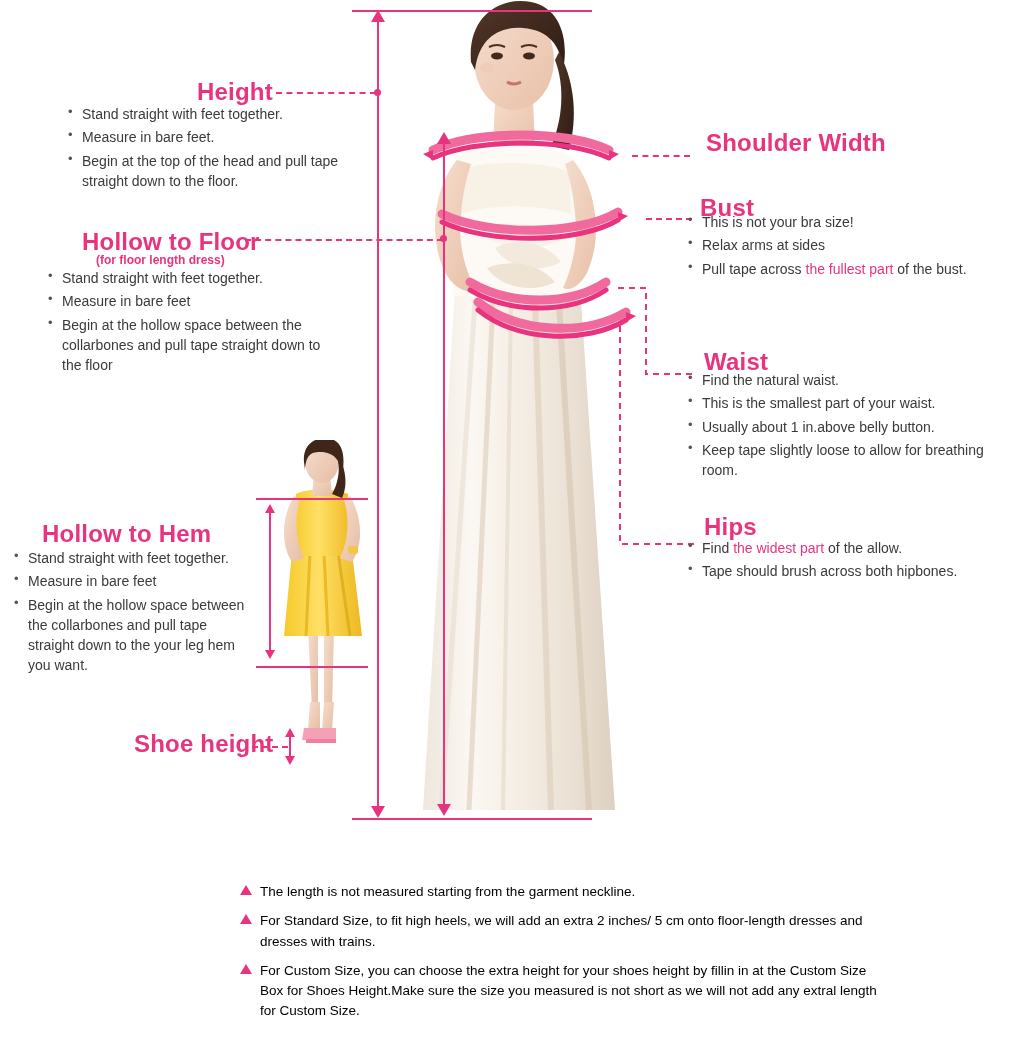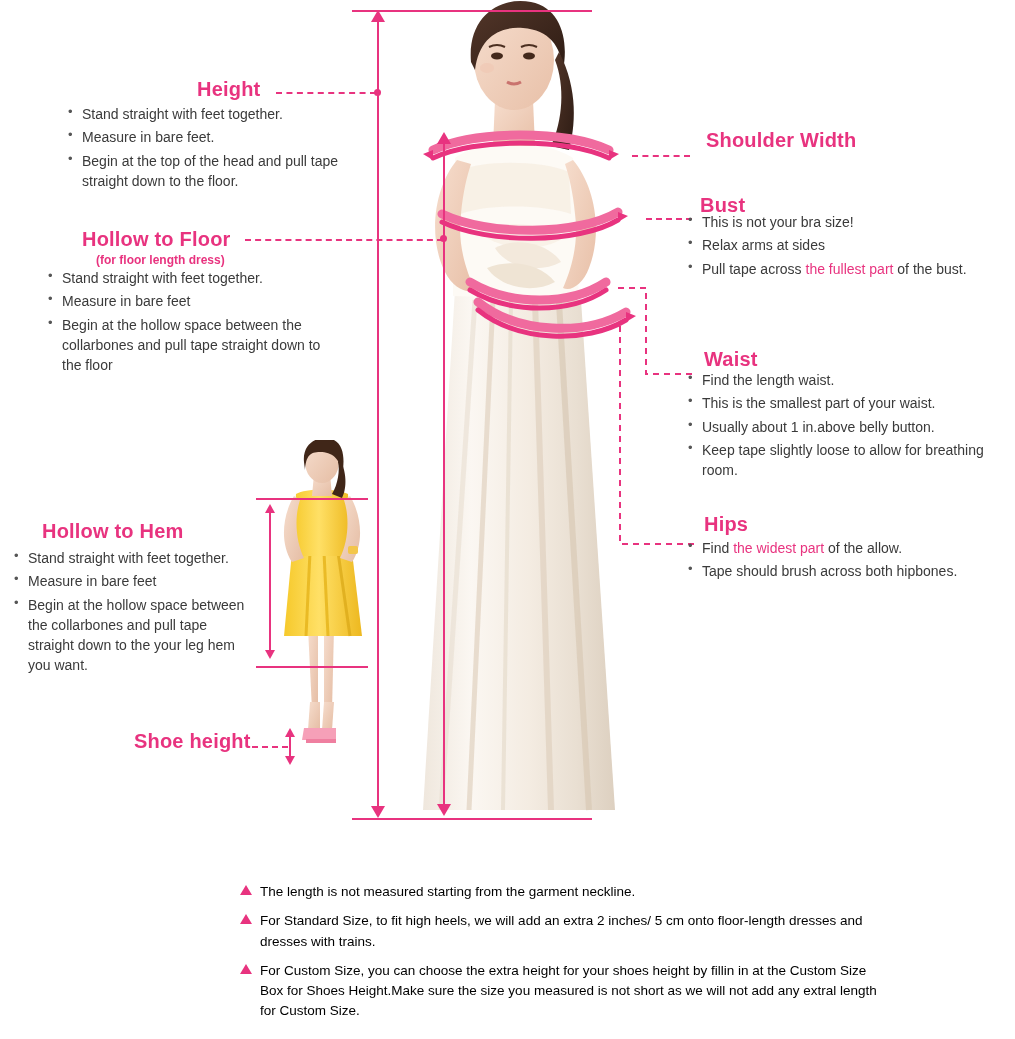--- a/index.html
+++ b/index.html
@@ -16,21 +16,21 @@
     height: 1039px;
     background: #ffffff;
     overflow: hidden;
   }
   .abs { position: absolute; }
 
   
   .heading {
     color: #e8337f;
     font-weight: bold;
-    font-size: 20px;
+    font-size: 24px;
     letter-spacing: 0.2px;
     white-space: nowrap;
   }
   .subheading {
     color: #e8337f;
     font-weight: bold;
     font-size: 12px;
     white-space: nowrap;
   }
   .bullets {
@@ -347,21 +347,21 @@
       <li>Relax arms at sides</li>
       <li><span>Pull tape across </span><span class="pink-text">the fullest part</span><span> of the bust.</span></li>
     </ul>
   </div>
 
   <div class="abs" style="left:704px; top:348px;">
     <span class="heading">Waist</span>
   </div>
   <div class="abs bullets" style="left:688px; top:370px; width:310px;">
     <ul>
-      <li>Find the length waist.</li>
+      <li>Find the natural waist.</li>
       <li>This is the smallest part of your waist.</li>
       <li>Usually about 1 in.above belly button.</li>
       <li>Keep tape slightly loose to allow for breathing room.</li>
     </ul>
   </div>
 
   <div class="abs" style="left:704px; top:513px;">
     <span class="heading">Hips</span>
   </div>
   <div class="abs bullets" style="left:688px; top:538px; width:316px;">

